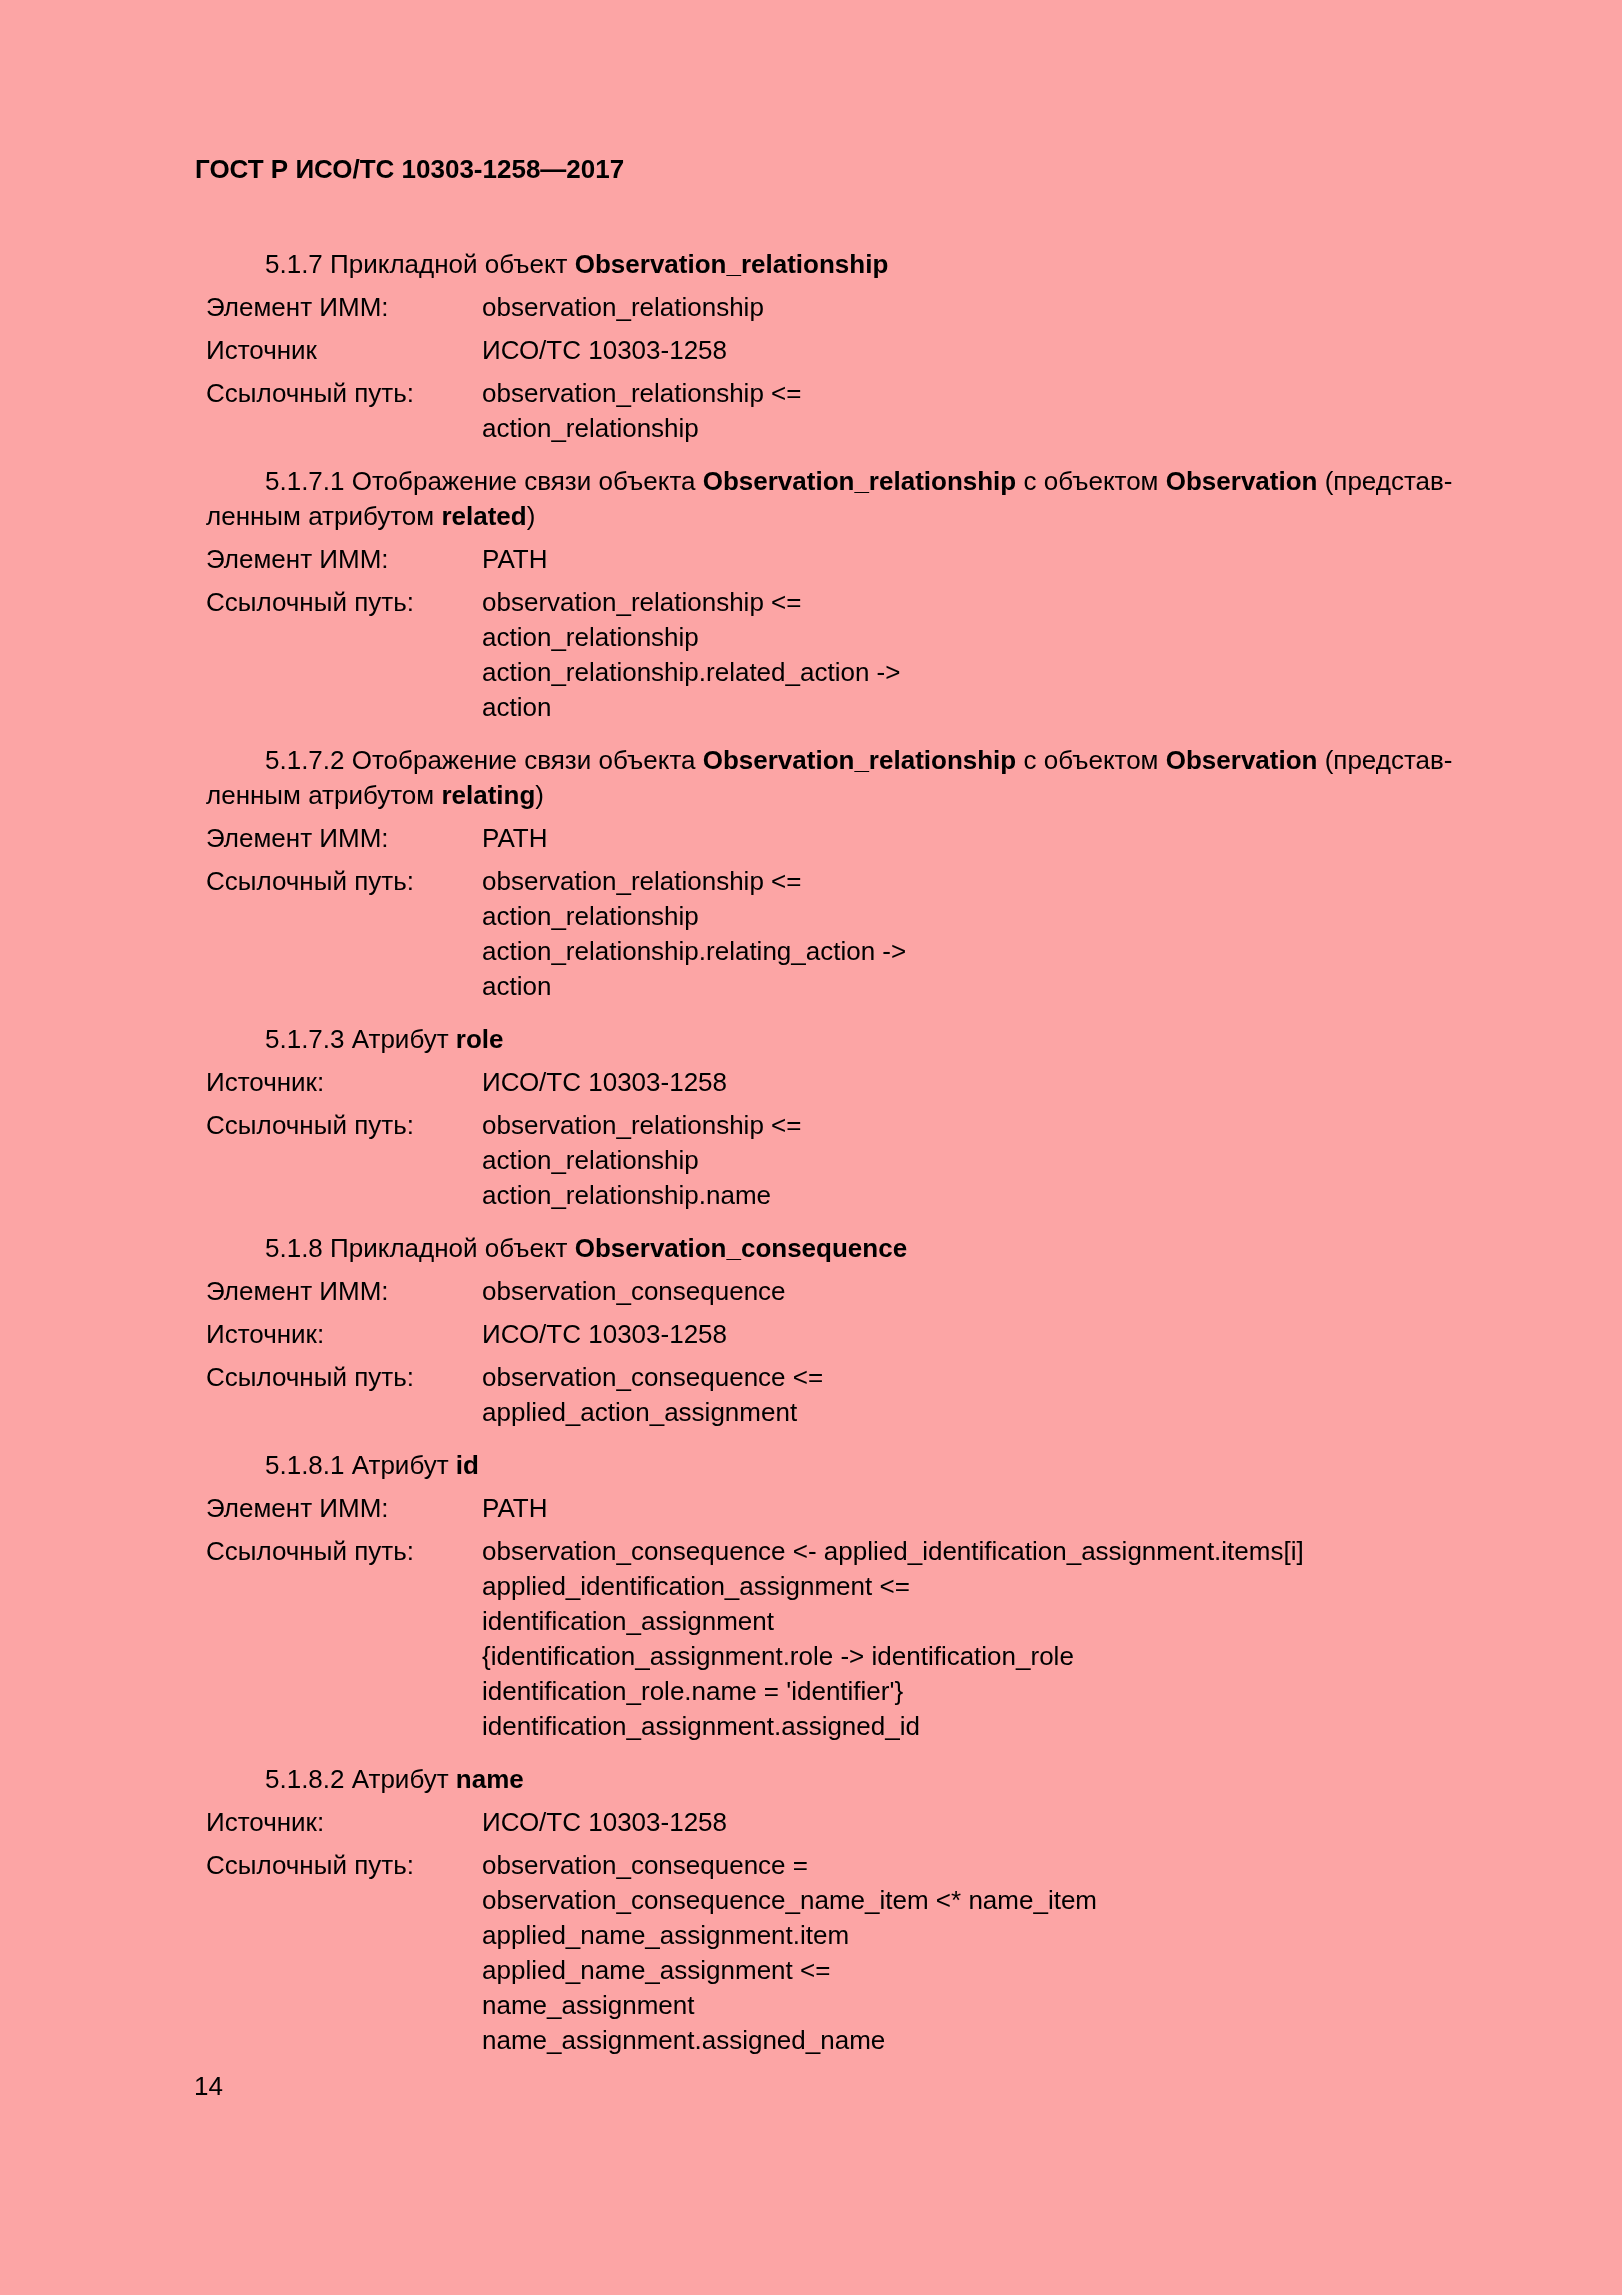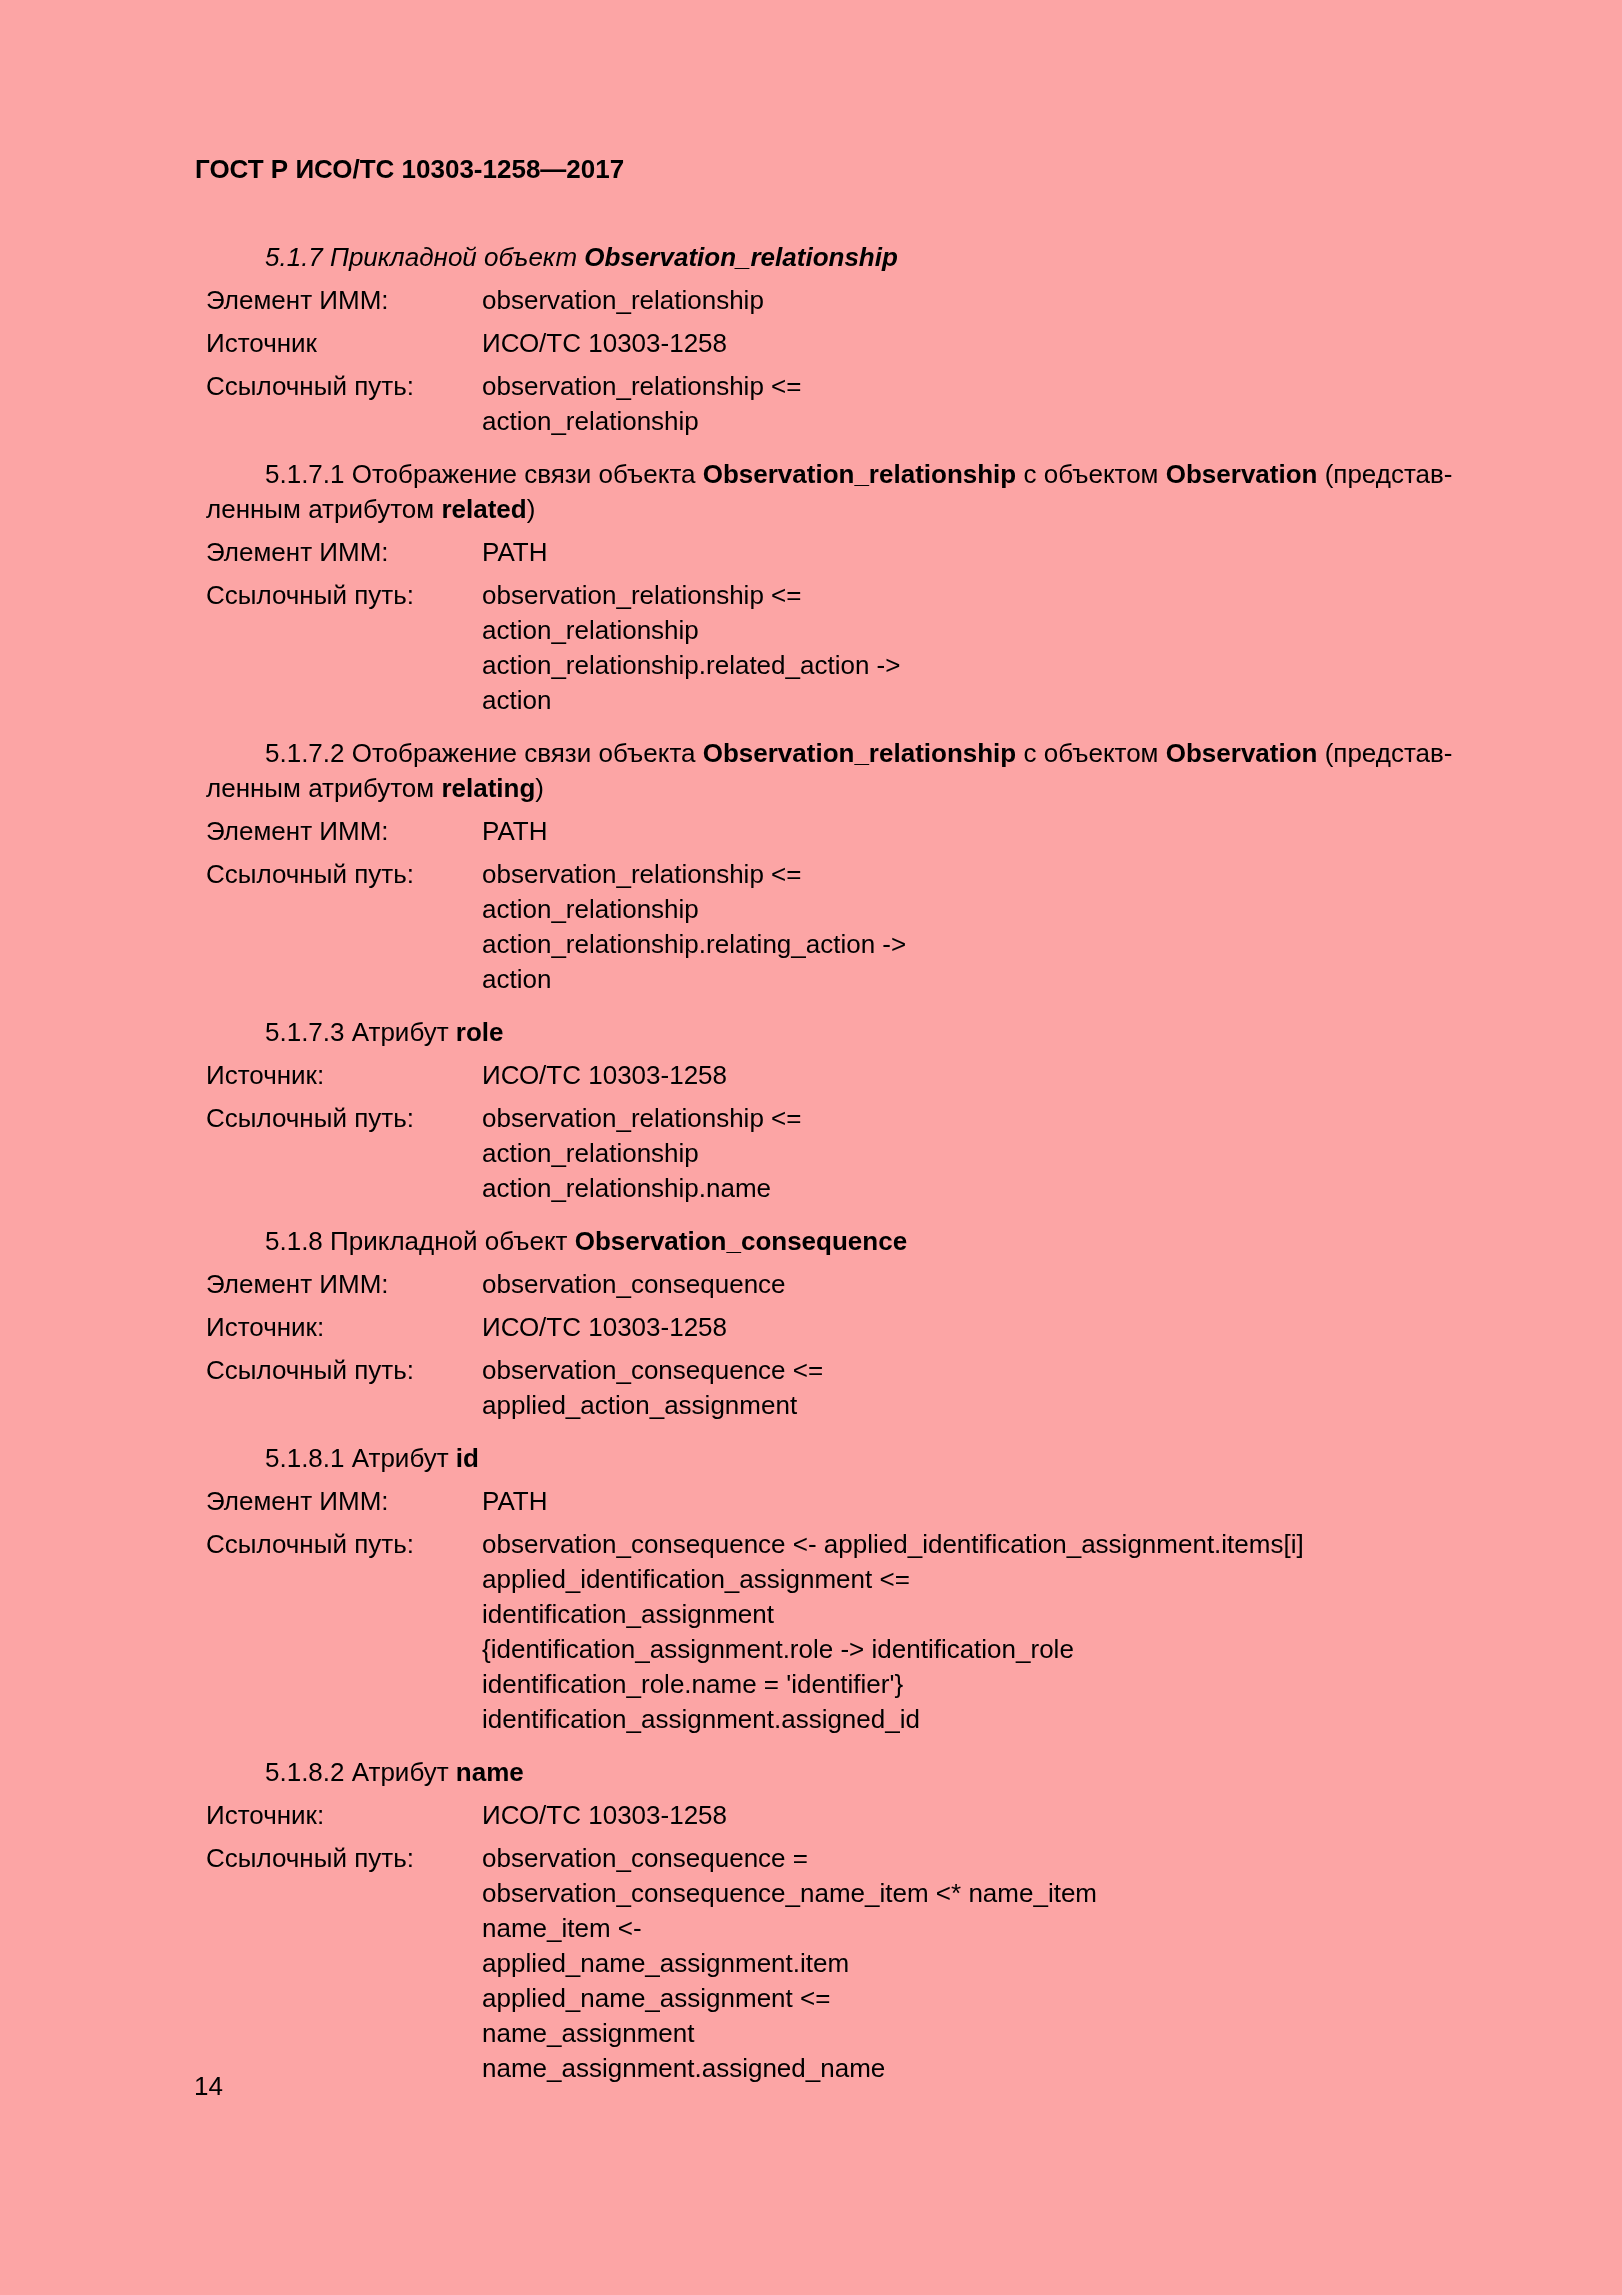--- a/index.html
+++ b/index.html
@@ -25,21 +25,21 @@
     position: absolute;
     top: 231px;
     left: 206px;
     width: 1325px;
   }
   .heading {
     margin: 18.3px 0 0 0;
     text-indent: 59px;
     white-space: nowrap;
   }
-  .section:first-child .heading { margin-top: 9px; font-style: italic; }
+  .section:first-child .heading { margin-top: 16px; }
   .b { font-weight: bold; }
   .row { display: flex; margin-top: 7.9px; gap: 24px; }
   .label { width: 252px; flex: none; }
   .value { flex: 1; }
   .page-number {
     position: absolute;
     top: 2069px;
     left: 194px;
   }
 </style>
@@ -181,21 +181,20 @@
         <div class="label">Источник:</div>
         <div class="value">
           <div>ИСО/ТС 10303-1258</div>
         </div>
       </div>
       <div class="row">
         <div class="label">Ссылочный путь:</div>
         <div class="value">
           <div>observation_consequence =</div>
           <div>observation_consequence_name_item &lt;* name_item</div>
-          <div>name_item &lt;-</div>
           <div>applied_name_assignment.item</div>
           <div>applied_name_assignment &lt;=</div>
           <div>name_assignment</div>
           <div>name_assignment.assigned_name</div>
         </div>
       </div>
     </div>
 
   </div>
 

